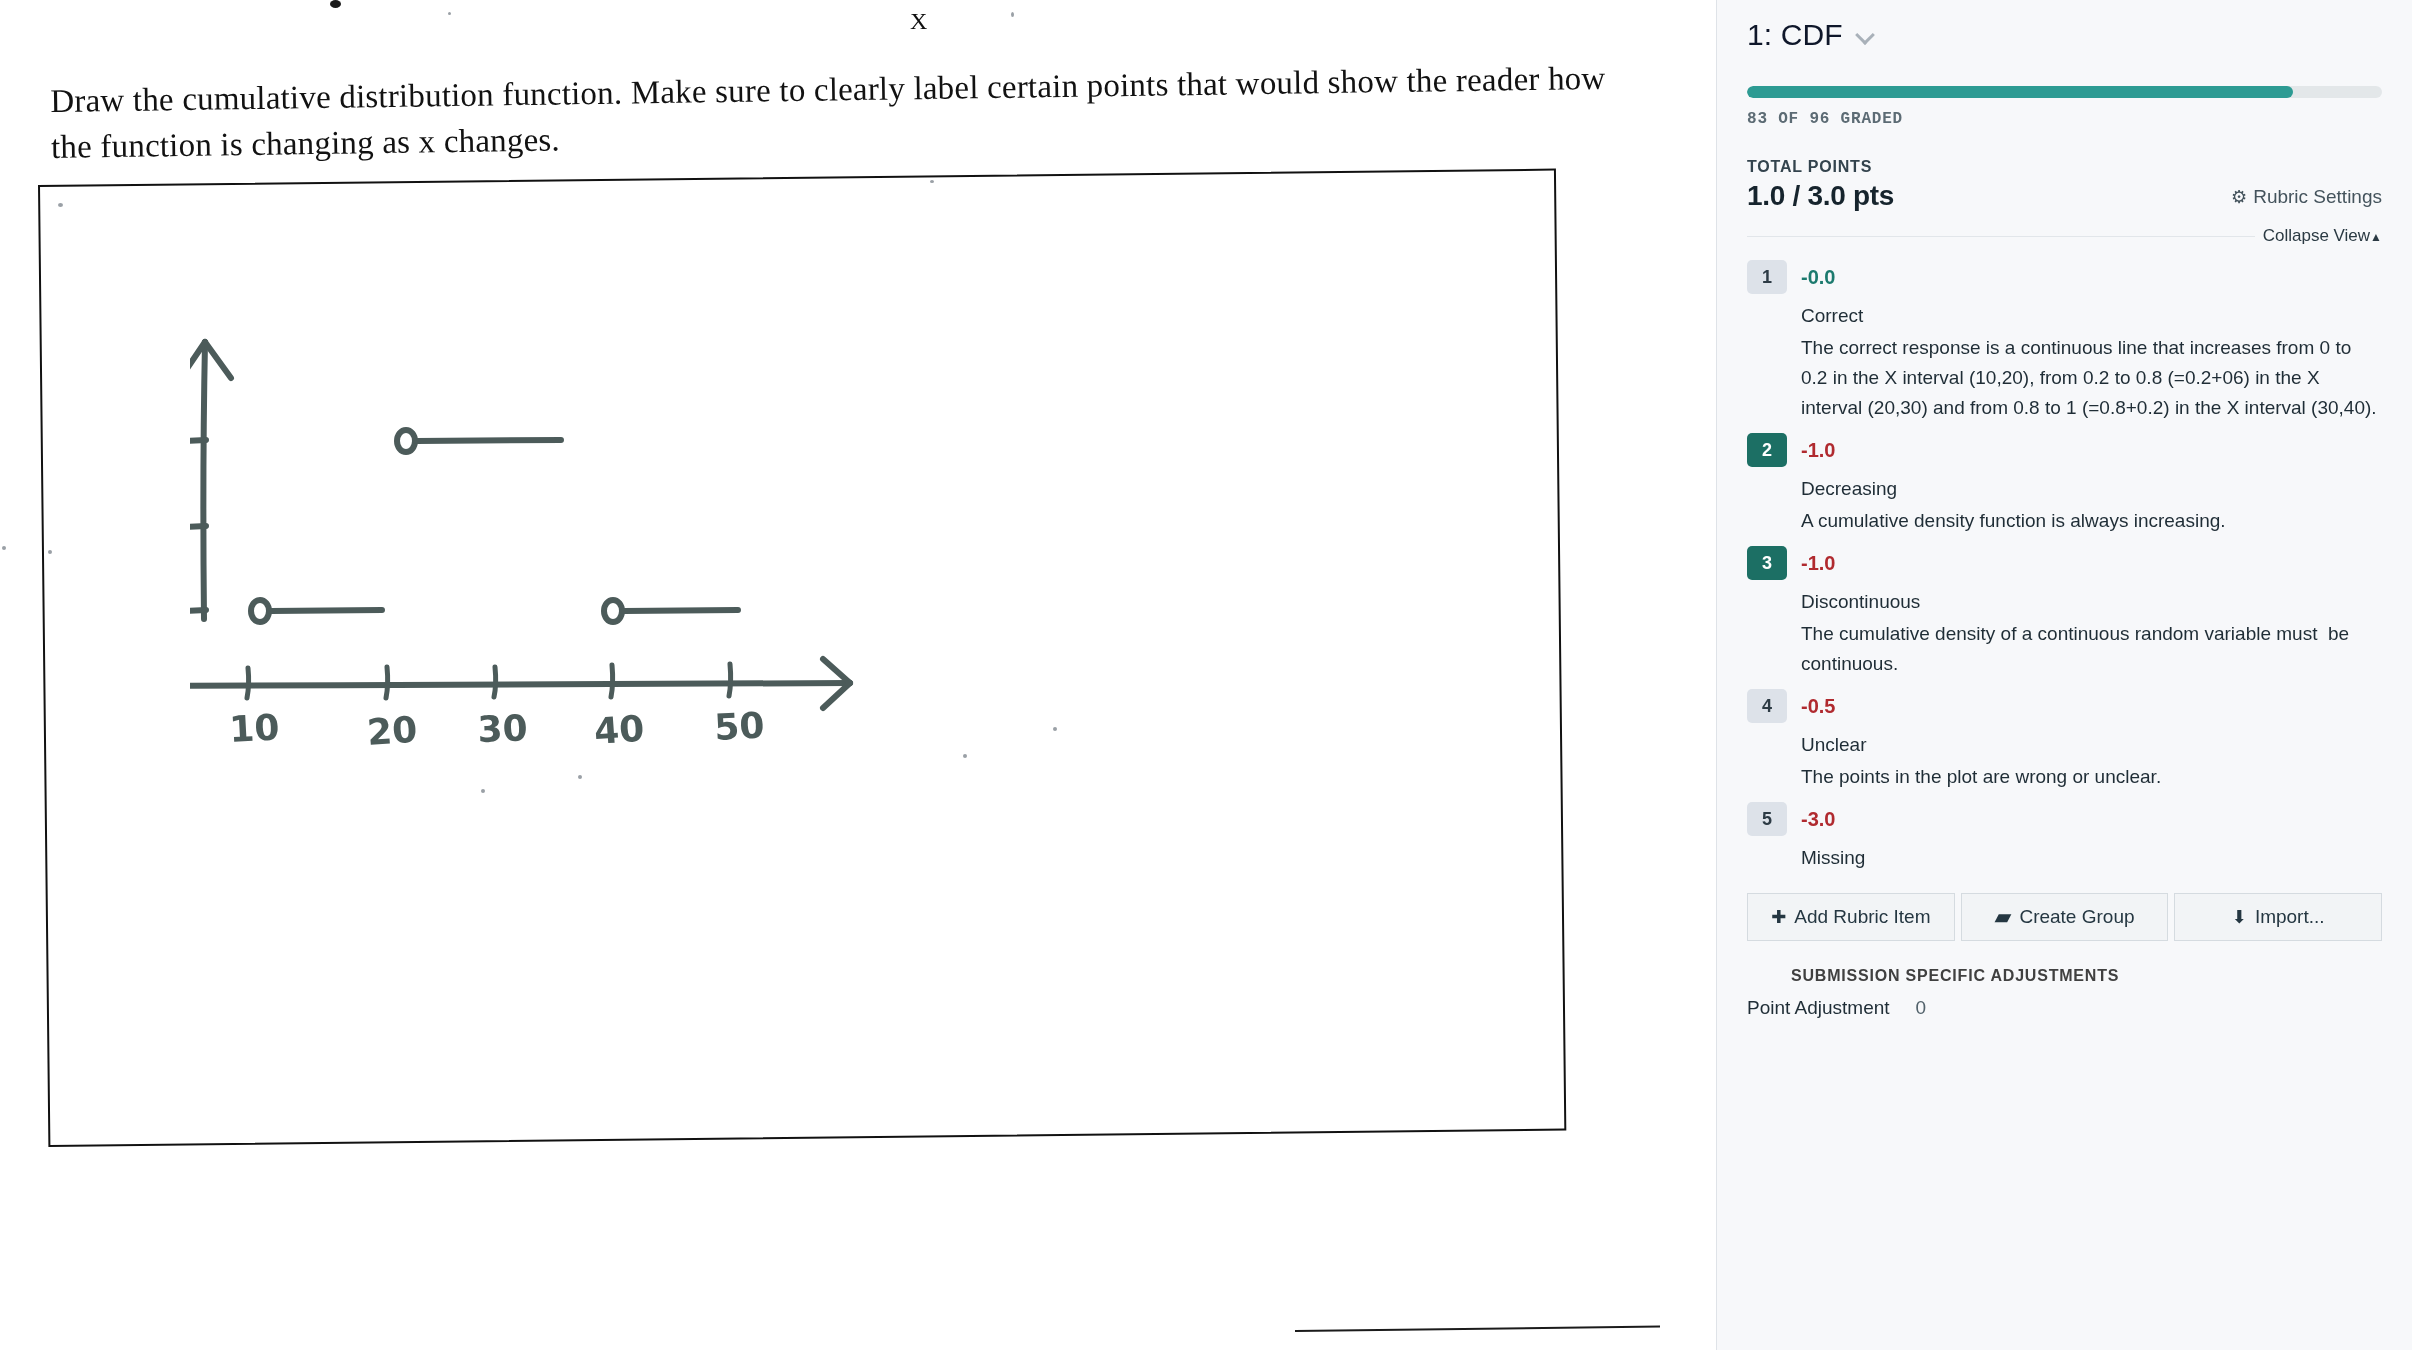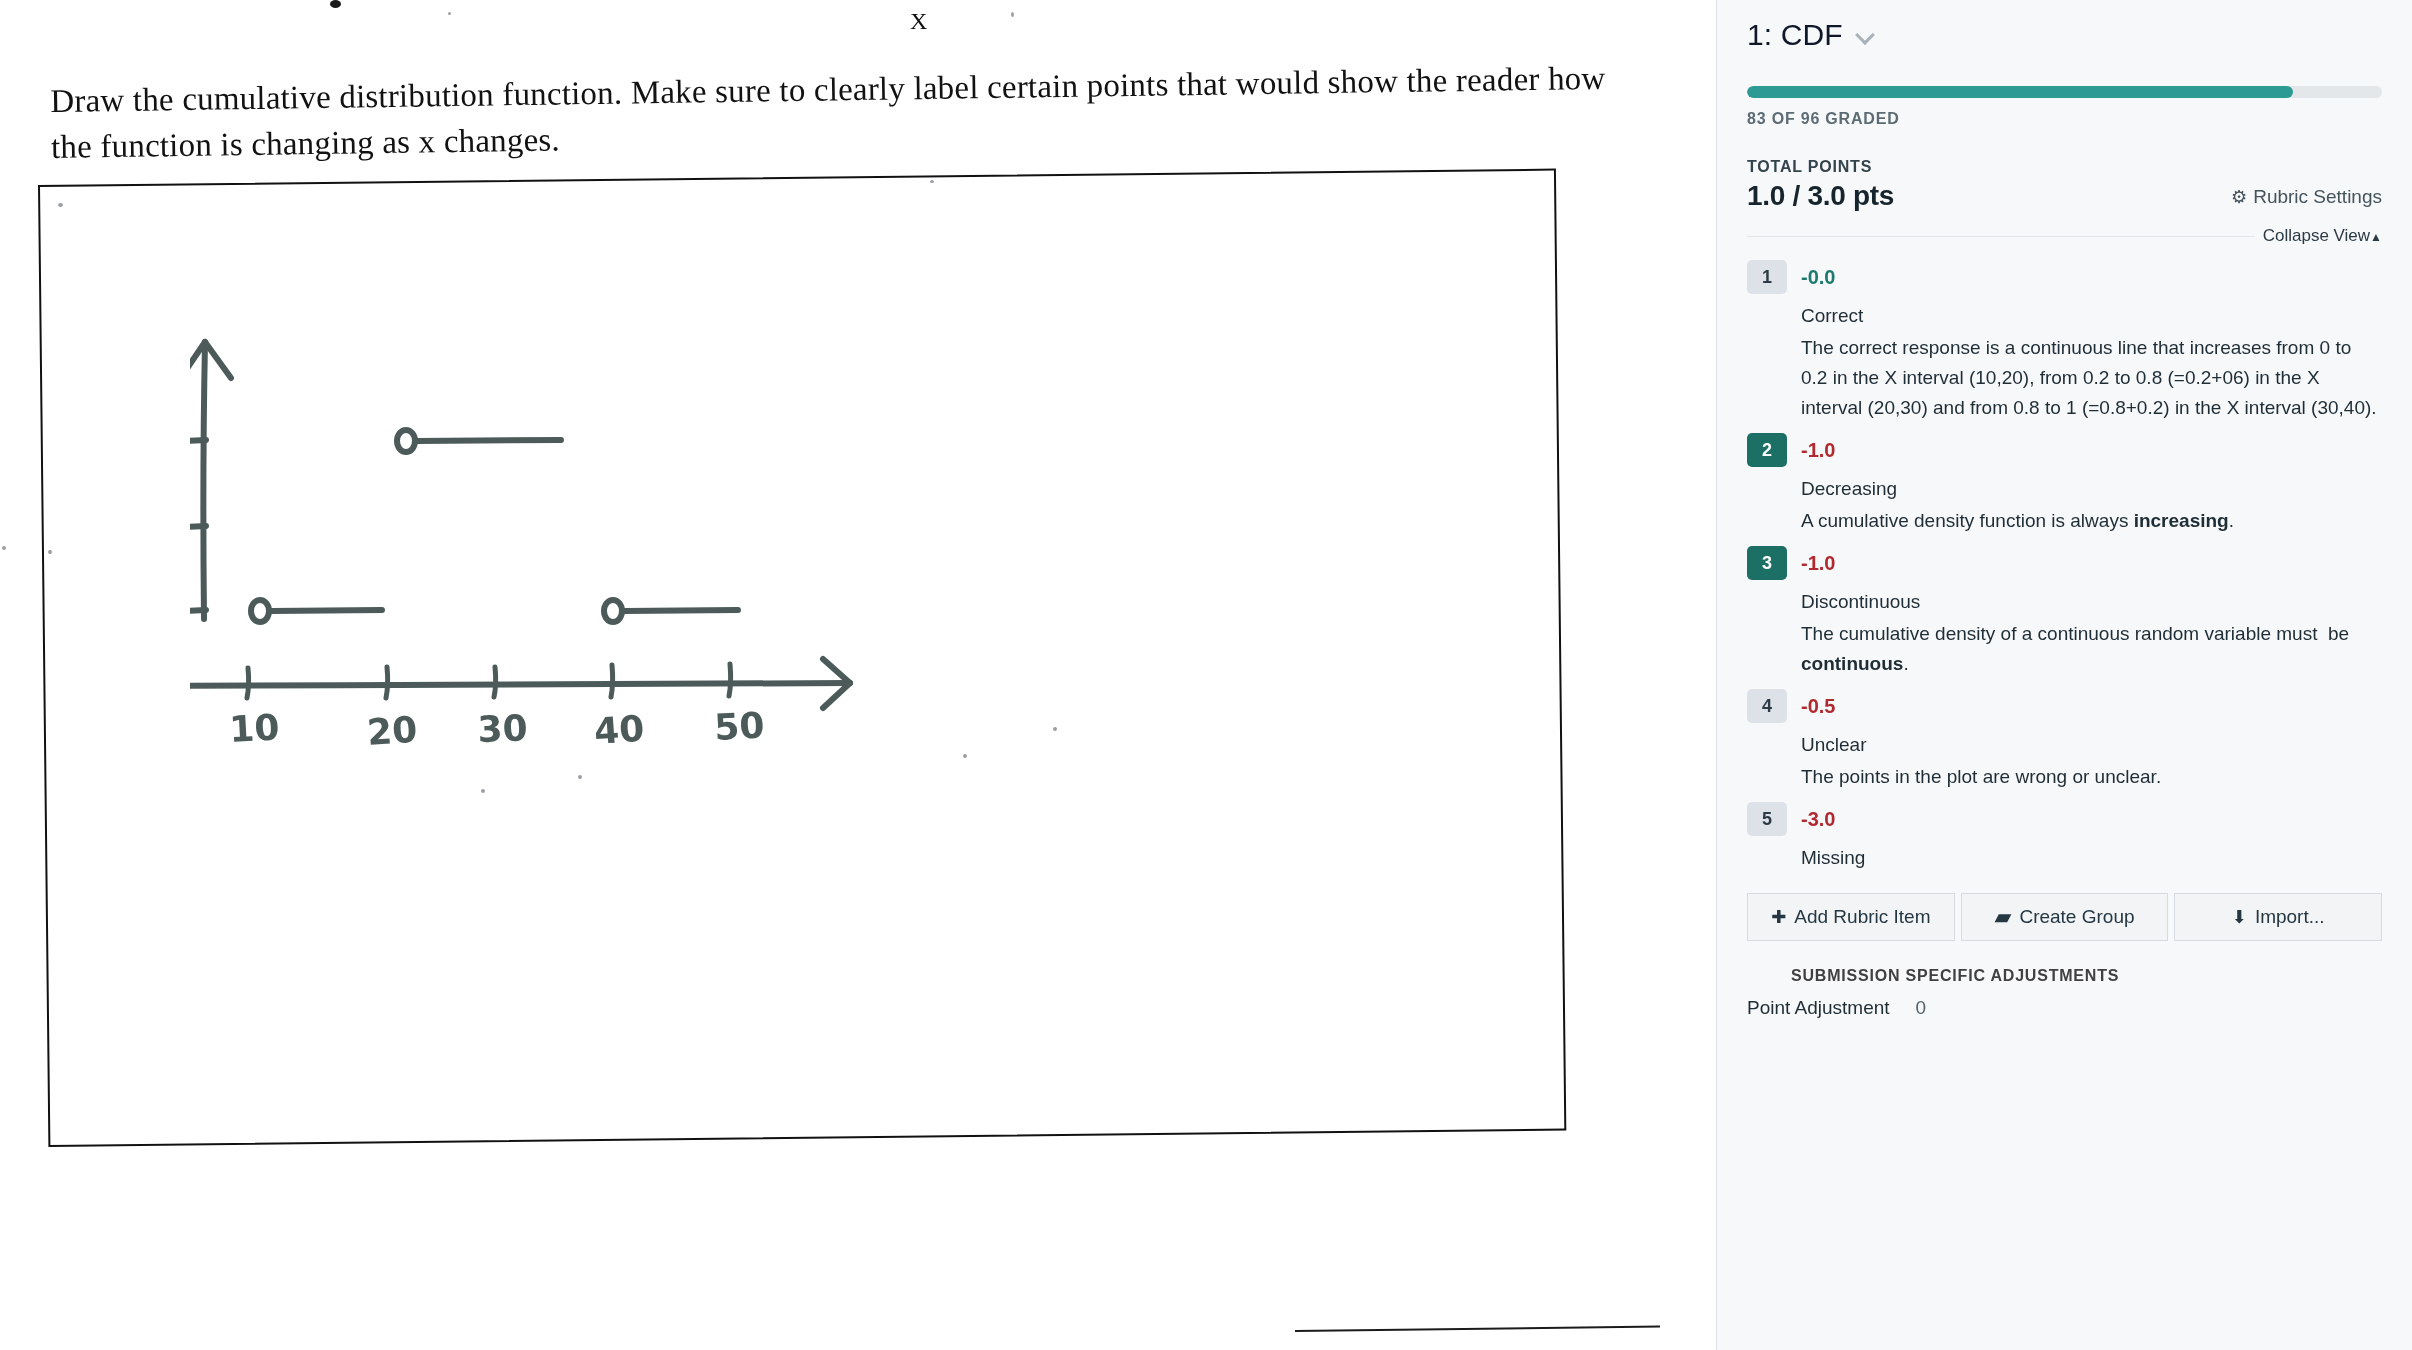--- a/index.html
+++ b/index.html
@@ -89,21 +89,21 @@
 
   .progress-wrap {
     margin-top: 34px; width: 100%; height: 12px;
     border-radius: 6px; background: #e3e7e9; overflow: hidden;
   }
   .progress-fill { height: 100%; border-radius: 6px; background: #2d9b93; }
 
   .graded-label {
     margin-top: 12px;
     font-size: 16px; font-weight: 700; letter-spacing: .8px;
-    color: #5c6b74; text-transform: uppercase;
+    color: #5c6b74; text-transform: uppercase; font-family: Liberation Mono, monospace;
   }
 
   .total-label {
     margin-top: 30px;
     font-size: 16px; font-weight: 700; letter-spacing: .8px; color: #33434d;
     text-transform: uppercase;
   }
 
   .total-row { display: flex; align-items: flex-end; justify-content: space-between; margin-top: 4px; }
   .total-points { font-size: 28px; font-weight: 700; color: #16242d; letter-spacing: -.3px; }
@@ -135,21 +135,21 @@
   }
   .rubric-key.off { background: #dde2e9; color: #2d3b45; }
   .rubric-key.on  { background: #1c6f64; color: #ffffff; }
 
   .rubric-body { flex: 1; padding-top: 1px; }
   .rubric-points { font-size: 20px; font-weight: 700; line-height: 32px; }
   .rubric-points.zero { color: #1c7a6e; }
   .rubric-points.neg  { color: #b02a2f; }
   .rubric-desc { font-size: 19px; line-height: 30px; color: #1f2d36; margin-top: 8px; }
   .rubric-detail { font-size: 19px; line-height: 30px; color: #1f2d36; margin-top: 2px; white-space: pre-wrap; }
-  .rubric-detail b { font-weight: 700; }
+  .rubric-detail b { font-weight: 400; }
 
   .btn-row { display: flex; margin-top: 20px; }
   .rbtn {
     flex: 1;
     height: 48px;
     background: #f2f4f6;
     border: 1px solid #d5dbe0;
     display: flex; align-items: center; justify-content: center; gap: 8px;
     font-size: 19px; color: #253742; cursor: pointer;
     white-space: nowrap;

